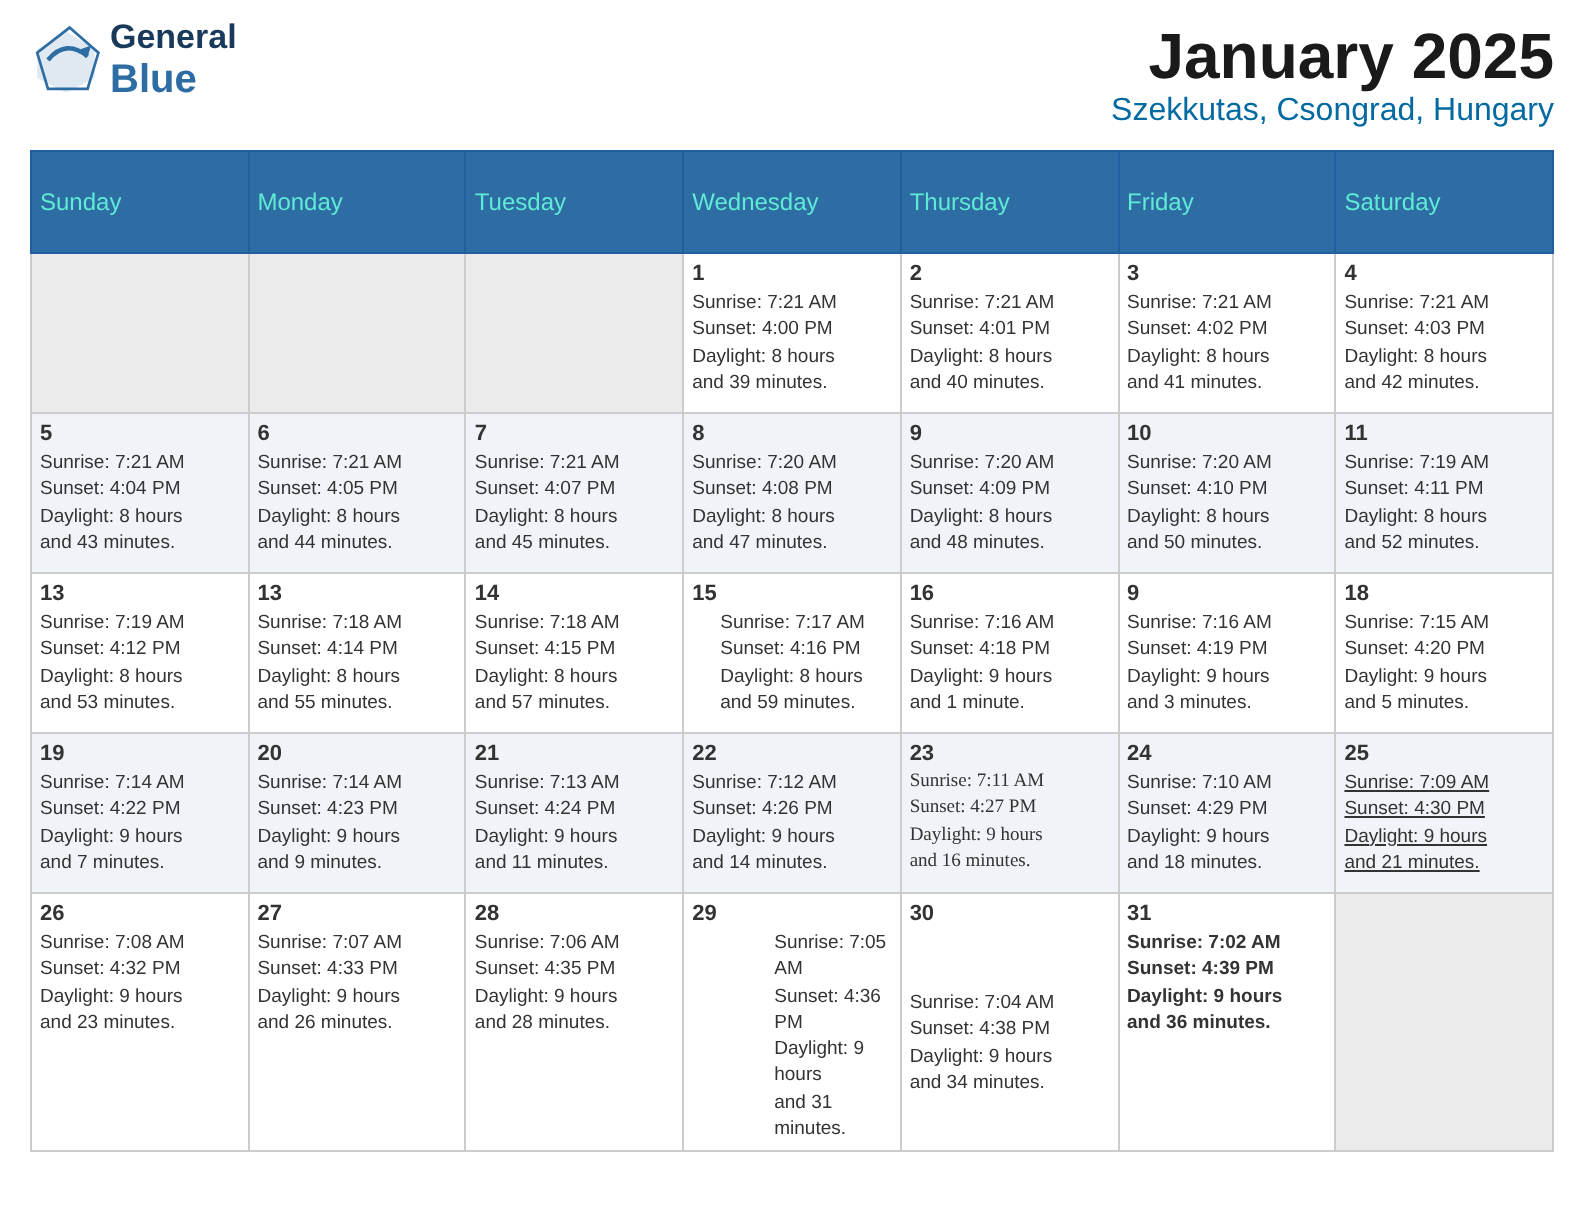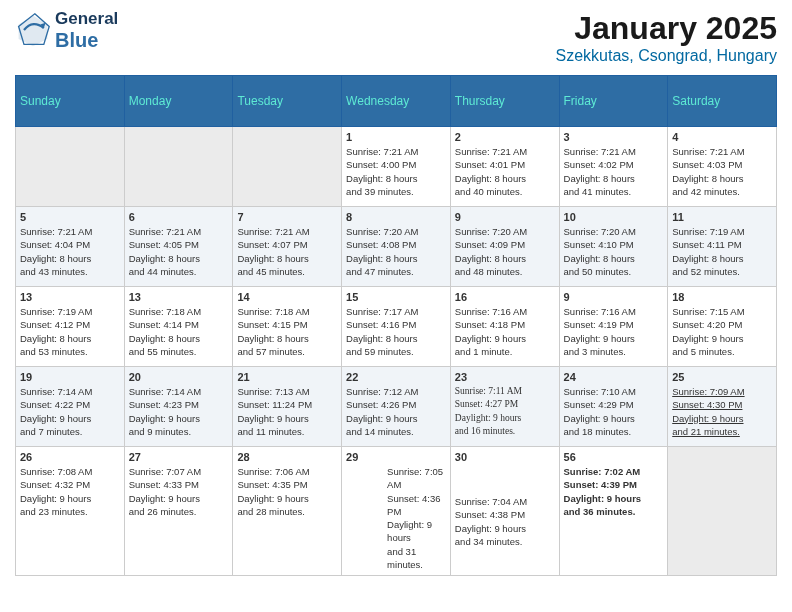--- a/index.html
+++ b/index.html
@@ -180,21 +180,21 @@
           </td>
           <td>
             <div class="day-num">14</div>
             <div class="day-info" style="white-space: pre-line;">Sunrise: 7:18 AM
 Sunset: 4:15 PM
 Daylight: 8 hours
 and 57 minutes.</div>
           </td>
           <td>
             <div class="day-num">15</div>
-            <div class="day-info" style="white-space: pre-line;">Sunrise: 7:17 AM
+            <div class="day-info" style="white-space: pre-line; margin-left: 14px;">Sunrise: 7:17 AM
 Sunset: 4:16 PM
 Daylight: 8 hours
 and 59 minutes.</div>
           </td>
           <td>
             <div class="day-num">16</div>
             <div class="day-info" style="white-space: pre-line;">Sunrise: 7:16 AM
 Sunset: 4:18 PM
 Daylight: 9 hours
 and 1 minute.</div>
@@ -225,21 +225,21 @@
           <td>
             <div class="day-num">20</div>
             <div class="day-info" style="white-space: pre-line;">Sunrise: 7:14 AM
 Sunset: 4:23 PM
 Daylight: 9 hours
 and 9 minutes.</div>
           </td>
           <td>
             <div class="day-num">21</div>
             <div class="day-info" style="white-space: pre-line;">Sunrise: 7:13 AM
-Sunset: 11:24 PM
+Sunset: 4:24 PM
 Daylight: 9 hours
 and 11 minutes.</div>
           </td>
           <td>
             <div class="day-num">22</div>
             <div class="day-info" style="white-space: pre-line;">Sunrise: 7:12 AM
 Sunset: 4:26 PM
 Daylight: 9 hours
 and 14 minutes.</div>
           </td>
@@ -295,21 +295,21 @@
 and 31 minutes.</div>
           </td>
           <td>
             <div class="day-num">30</div>
             <div class="day-info" style="white-space: pre-line; margin-top: 32px;">Sunrise: 7:04 AM
 Sunset: 4:38 PM
 Daylight: 9 hours
 and 34 minutes.</div>
           </td>
           <td>
-            <div class="day-num">56</div>
+            <div class="day-num">31</div>
             <div class="day-info" style="white-space: pre-line; font-weight: bold;">Sunrise: 7:02 AM
 Sunset: 4:39 PM
 Daylight: 9 hours
 and 36 minutes.</div>
           </td>
           <td class="empty"></td>
         </tr>
       </tbody>
   </table>
 </div>

